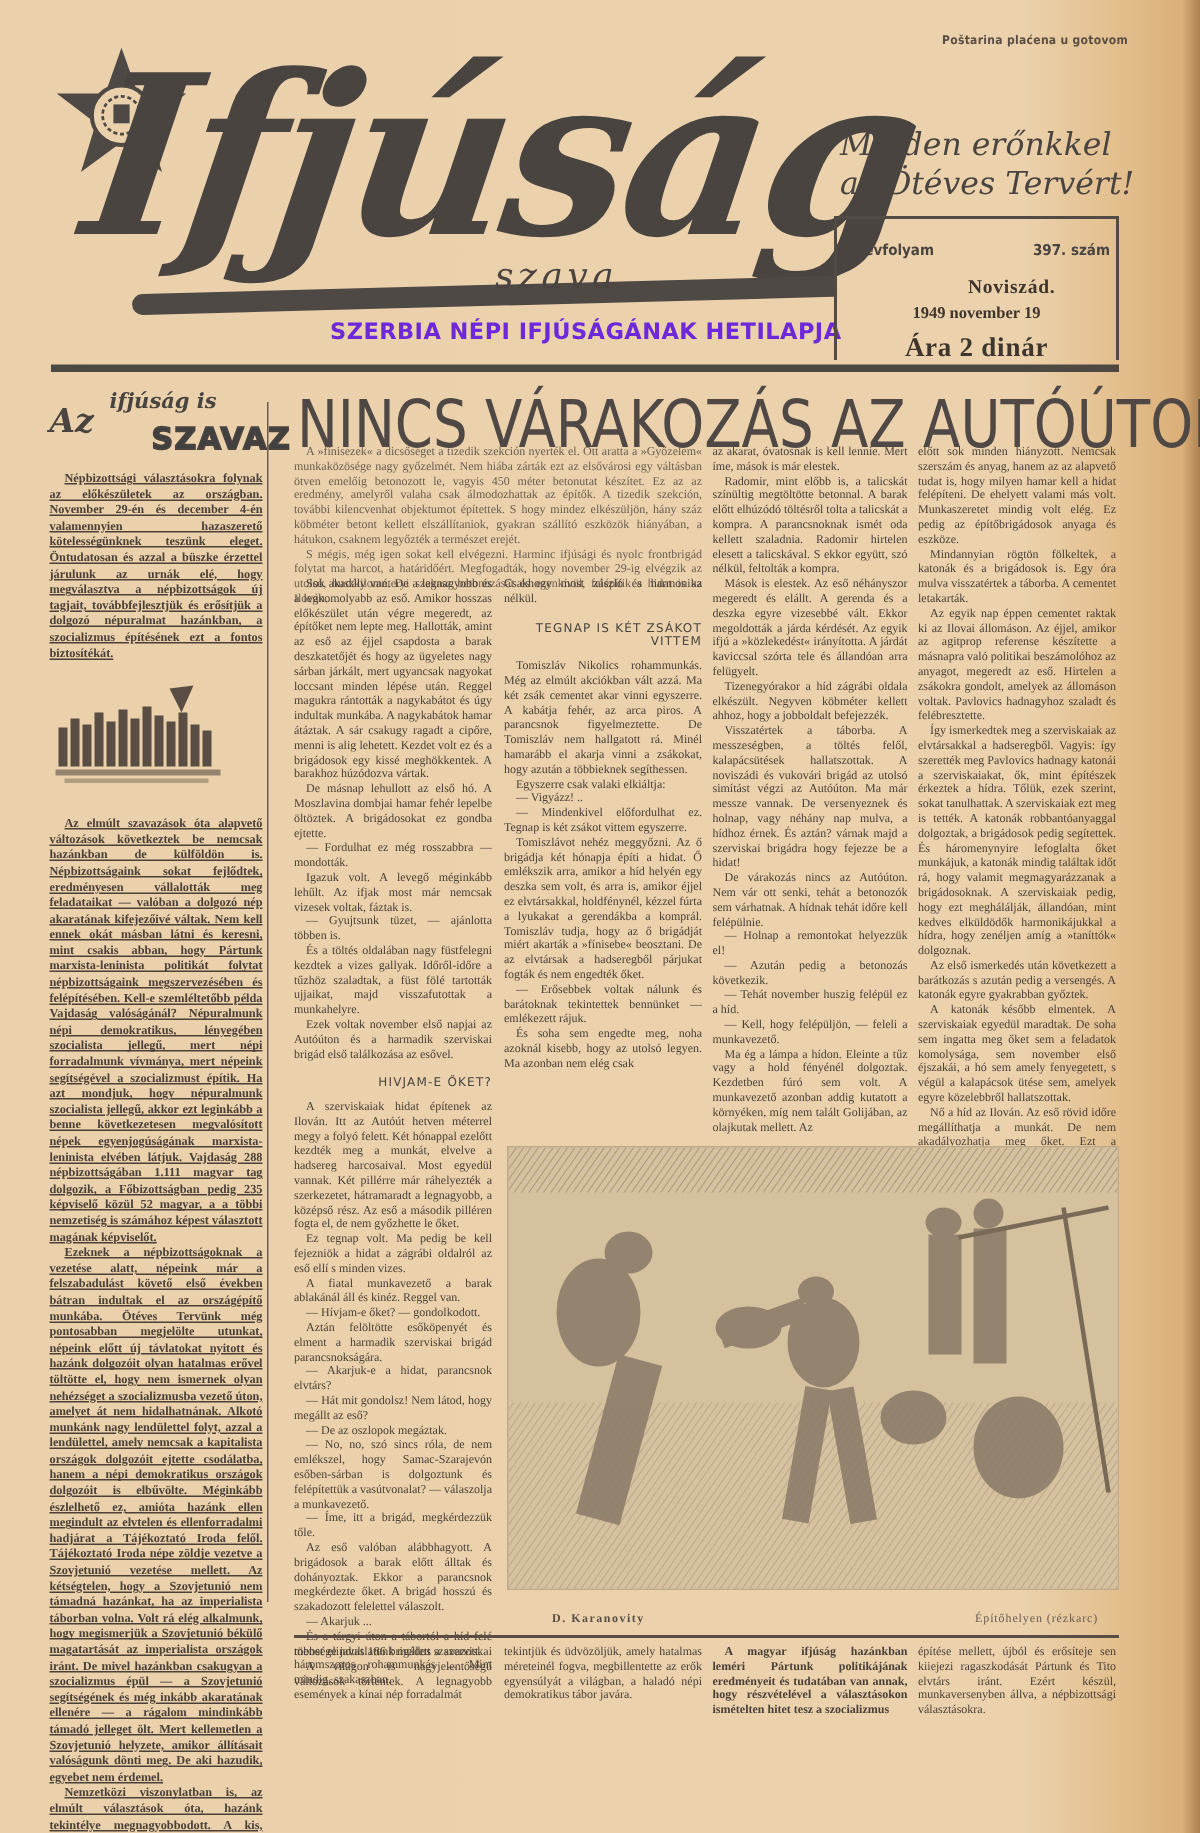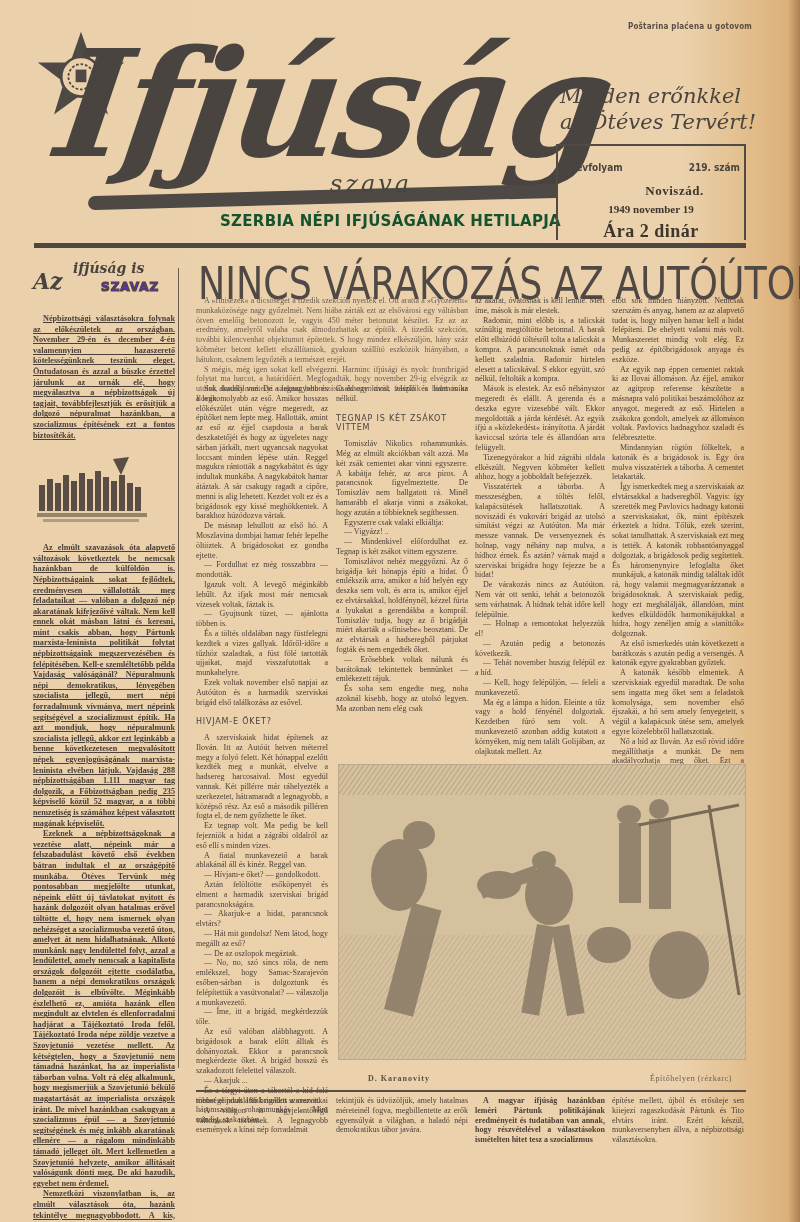--- a/index.html
+++ b/index.html
@@ -18,52 +18,52 @@
     position: absolute; right: 0; top: 0; width: 12px; height: 1222px;
     background: linear-gradient(90deg, rgba(0,0,0,0) 0%, rgba(90,50,20,0.35) 100%);
   }
 
   
   .postage { position: absolute; left: 628px; top: 22px; font-size: 8px; font-weight: bold; color: #5a4e44; font-family: "DejaVu Sans Condensed","DejaVu Sans", sans-serif; letter-spacing: 0.2px; }
   .star { position: absolute; left: 36px; top: 30px; width: 90px; height: 90px; }
   .logo { position: absolute; left: 60px; top: 30px; font-family: "DejaVu Serif", serif; font-style: italic; font-weight: bold; font-size: 148px; line-height: 1; color: #4a4440; letter-spacing: -4px; transform: skewX(-8deg); }
   .logo-swoosh { position: absolute; left: 88px; top: 190px; width: 470px; height: 14px; background: #4f4945; border-radius: 8px 3px 3px 8px; transform: rotate(-1.5deg); }
   .logo-sub { position: absolute; left: 330px; top: 170px; font-family: "DejaVu Serif", serif; font-style: italic; font-size: 24px; color: #4a4440; letter-spacing: 3px; }
-  .tagline { position: absolute; left: 220px; top: 212px; font-family: "DejaVu Sans", sans-serif; font-weight: bold; font-size: 15px; color: #14532d; letter-spacing: 0.3px; }
+  .tagline { position: absolute; left: 220px; top: 212px; font-family: "DejaVu Sans", sans-serif; font-weight: bold; font-size: 15px; color: #6d28d9; letter-spacing: 0.3px; }
   .slogan { position: absolute; left: 560px; top: 72px; font-family: "DejaVu Serif", serif; font-style: italic; font-size: 21px; line-height: 26px; color: #4a4440; margin-top: 11px; }
   .slogan div:nth-child(2) { padding-left: -2px; }
   .infobox { position: absolute; left: 556px; top: 144px; width: 190px; height: 96px; border: 2px solid #514a45; border-bottom: none; }
   .infobox .row1 { display: flex; justify-content: space-between; padding: 16px 4px 0 6px; font-family: "DejaVu Sans Condensed","DejaVu Sans", sans-serif; font-size: 10px; font-weight: bold; color: #4a4440; }
   .infobox .city { text-align: center; font-size: 13px; font-weight: bold; margin-top: 10px; letter-spacing: 0.5px; padding-left: 47px; }
   .infobox .date { text-align: center; font-size: 11px; font-weight: bold; margin-top: 4px; }
   .infobox .price { text-align: center; font-size: 18px; font-weight: bold; margin-top: 6px; letter-spacing: 0.5px; }
   .masthead-rule { position: absolute; left: 34px; top: 243px; width: 712px; height: 5px; background: #4e4843; }
 
   
   .left-col { position: absolute; left: 33px; top: 260px; width: 142px; }
   .vote-head { position: relative; height: 46px; margin-bottom: 8px; }
   .vote-head .sig { position: absolute; left: 0; top: 8px; font-family: "DejaVu Serif", serif; font-style: italic; font-weight: bold; font-size: 22px; color: #4a4440; }
   .vote-head .small { position: absolute; left: 40px; top: 0px; font-family: "DejaVu Serif", serif; font-style: italic; font-weight: bold; font-size: 14px; color: #4a4440; }
-  .vote-head .big { position: absolute; left: 68px; top: 20px; font-family: "DejaVu Sans", sans-serif; font-weight: bold; font-size: 12px; color: #6d28d9; -webkit-text-stroke: 1.2px #4a4440; letter-spacing: 1px; }
+  .vote-head .big { position: absolute; left: 68px; top: 20px; font-family: "DejaVu Sans", sans-serif; font-weight: bold; font-size: 20px; color: #404040; -webkit-text-stroke: 1.2px #4a4440; letter-spacing: 1px; }
   .col-text { font-size: 8.2px; line-height: 10.6px; text-align: justify; color: #4a4038; font-weight: bold; hyphens: auto; text-decoration: underline; }
   .col-text p { text-indent: 10px; }
   .crowd { width: 120px; height: 70px; margin: 14px auto 14px auto; position: relative; }
 
   
   .vrule { position: absolute; left: 178px; top: 268px; width: 1px; height: 800px; background: #6a5d50; }
 
   
   .headline { position: absolute; left: 198px; top: 258px; font-family: "DejaVu Sans Condensed","DejaVu Sans", sans-serif; font-size: 44px; color: #4f4845; letter-spacing: 0px; transform: scaleX(0.92); transform-origin: left; white-space: nowrap; }
 
   .lead { position: absolute; left: 196px; top: 296px; width: 272px; font-size: 8px; line-height: 9.8px; text-align: justify; color: #6a5d50; }
   .lead p { text-indent: 8px; }
 
   .col { position: absolute; font-size: 8px; line-height: 9.8px; text-align: justify; color: #4a4038; }
   .col p { text-indent: 8px; }
-  .col .sub { text-align: left; font-family: "DejaVu Sans", sans-serif; font-size: 8px; letter-spacing: 0.8px; margin: 10px 0 6px 0; text-indent: 0; color: #4a4440; }
+  .col .sub { text-align: right; font-family: "DejaVu Sans", sans-serif; font-size: 8px; letter-spacing: 0.8px; margin: 10px 0 6px 0; text-indent: 0; color: #4a4440; }
   .col-a { left: 196px; top: 384px; width: 132px; }
   .col-b { left: 336px; top: 384px; width: 132px; }
   .col-c { left: 475px; top: 296px; width: 130px; }
   .col-d { left: 612px; top: 296px; width: 132px; }
 
   .illus { position: absolute; left: 338px; top: 764px; width: 408px; height: 296px; background: #d8c3a3; overflow: hidden; border: 1px solid #bda98a; }
   .caption-l { position: absolute; left: 368px; top: 1074px; font-size: 8px; font-weight: bold; color: #5a4e44; letter-spacing: 1px; }
   .caption-r { position: absolute; left: 650px; top: 1074px; font-size: 8px; color: #6a5d50; letter-spacing: 0.6px; }
 
   .hrule { position: absolute; left: 196px; top: 1090px; width: 550px; height: 2px; background: #5a4e44; }
@@ -95,21 +95,21 @@
 <div class="tagline">SZERBIA NÉPI IFJÚSÁGÁNAK HETILAPJA</div>
 
 <div class="slogan">
   <div>Minden erőnkkel</div>
   <div>az Ötéves Tervért!</div>
 </div>
 
 <div class="infobox">
   <div class="row1">
     <span>V. évfolyam</span>
-    <span>219. szám</span>
+    <span>397. szám</span>
   </div>
   <div class="city">Noviszád.</div>
   <div class="date">1949 november 19</div>
   <div class="price">Ára 2 dinár</div>
 </div>
 <div class="masthead-rule"></div>
 
 <div class="left-col">
   <div class="vote-head">
     <span class="sig">Az</span>
@@ -200,22 +200,22 @@
   <p>De várakozás nincs az Autóúton. Nem vár ott senki, tehát a betonozók sem várhatnak. A hídnak tehát időre kell felépülnie.</p>
   <p>— Holnap a remontokat helyezzük el!</p>
   <p>— Azután pedig a betonozás következik.</p>
   <p>— Tehát november huszig felépül ez a híd.</p>
   <p>— Kell, hogy felépüljön, — feleli a munkavezető.</p>
   <p>Ma ég a lámpa a hídon. Eleinte a tűz vagy a hold fényénél dolgoztak. Kezdetben fúró sem volt. A munkavezető azonban addig kutatott a környéken, míg nem talált Golijában, az olajkutak mellett. Az</p>
 </div>
 
 <div class="col col-d" style="height:468px; overflow:hidden;">
   <p style="text-indent:0">előtt sok minden hiányzott. Nemcsak szerszám és anyag, hanem az az alapvető tudat is, hogy milyen hamar kell a hidat felépíteni. De ehelyett valami más volt. Munkaszeretet mindig volt elég. Ez pedig az építőbrigádosok anyaga és eszköze.</p>
+  <p>Mindannyian rögtön fölkeltek, a katonák és a brigádosok is. Egy óra mulva visszatértek a táborba. A cementet letakarták.</p>
   <p>Az egyik nap éppen cementet raktak ki az Ilovai állomáson. Az éjjel, amikor az agitprop referense készítette a másnapra való politikai beszámolóhoz az anyagot, megeredt az eső. Hirtelen a zsákokra gondolt, amelyek az állomáson voltak. Pavlovics hadnagyhoz szaladt és felébresztette.</p>
-  <p>Mindannyian rögtön fölkeltek, a katonák és a brigádosok is. Egy óra mulva visszatértek a táborba. A cementet letakarták.</p>
   <p>Így ismerkedtek meg a szerviskaiak az elvtársakkal a hadseregből. Vagyis: így szerették meg Pavlovics hadnagy katonái a szerviskaiakat, ők, mint építészek érkeztek a hídra. Tőlük, ezek szerint, sokat tanulhattak. A szerviskaiak ezt meg is tették. A katonák robbantóanyaggal dolgoztak, a brigádosok pedig segítettek. És háromenynyire lefoglalta őket munkájuk, a katonák mindig találtak időt rá, hogy valamit megmagyarázzanak a brigádosoknak. A szerviskaiak pedig, hogy ezt meghálálják, állandóan, mint kedves elküldödők harmonikájukkal a hídra, hogy zenéljen amíg a »taníttók« dolgoznak.</p>
   <p>Az első ismerkedés után következett a barátkozás s azután pedig a versengés. A katonák egyre gyakrabban győztek.</p>
   <p>A katonák később elmentek. A szerviskaiak egyedül maradtak. De soha sem ingatta meg őket sem a feladatok komolysága, sem november első éjszakái, a hó sem amely fenyegetett, s végül a kalapácsok ütése sem, amelyek egyre közelebbről hallatszottak.</p>
   <p>Nő a híd az Ilován. Az eső rövid időre megállíthatja a munkát. De nem akadályozhatja meg őket. Ezt a brigádosok már megmutatták.</p>
 </div>
 
 <div class="illus">
   <svg width="408" height="296" viewBox="0 0 408 296">
     <defs>
       <pattern id="hatch" width="4" height="4" patternUnits="userSpaceOnUse" patternTransform="rotate(35)">

